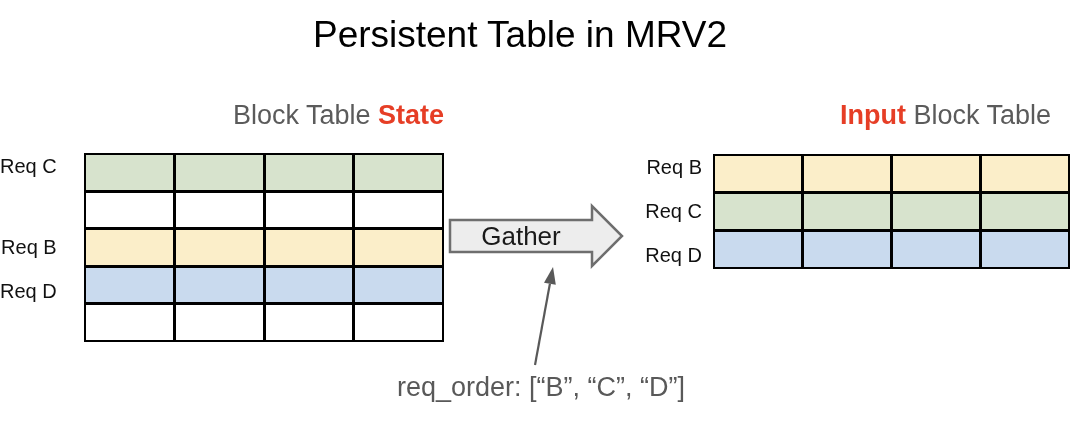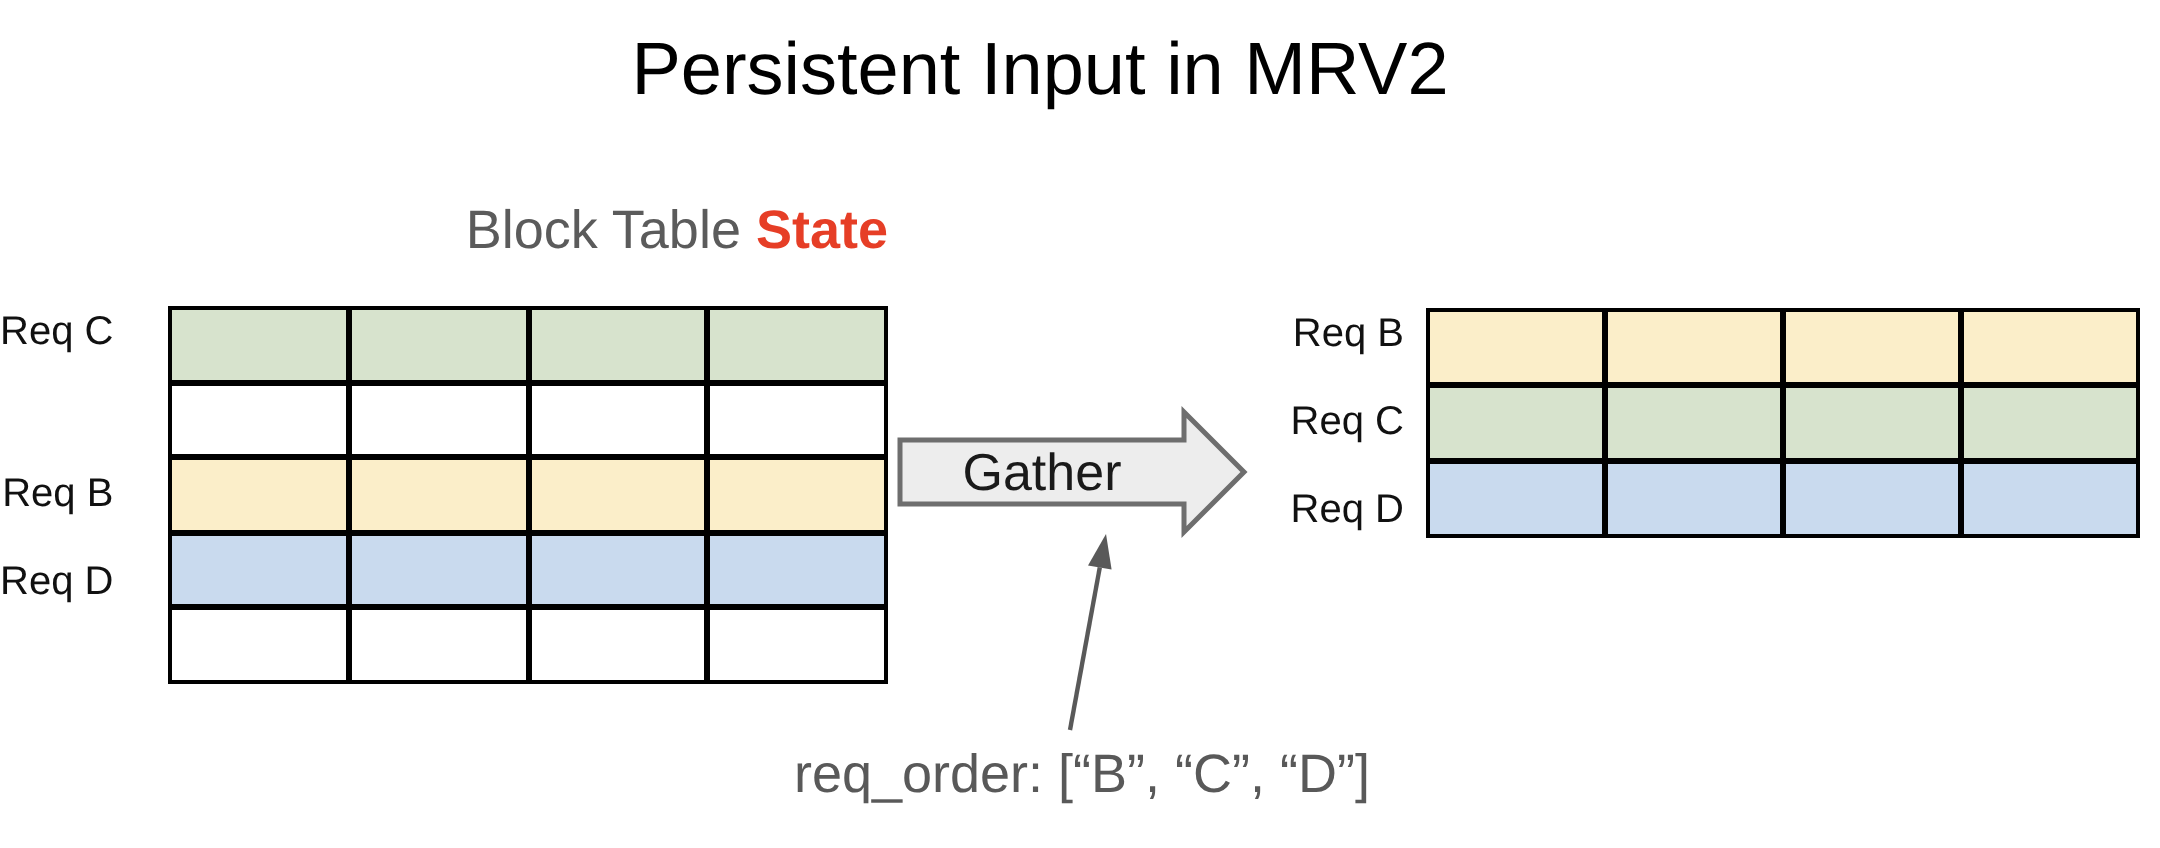--- a/index.html
+++ b/index.html
@@ -62,21 +62,21 @@
     top: 372px; left: 0; width: 1082px;
     text-align: center;
     font-size: 27px;
   }
 </style>
 </head>
 <body>
 
 <div class="page">
 
-  <h1 class="title">Persistent Input in MRV2</h1>
+  <h1 class="title">Persistent Table in MRV2</h1>
 
   <div class="table-header state-header"><span class="gray" style="color: rgb(91, 91, 91);">Block Table </span><span class="hl red" style="color: rgb(230, 62, 38);">State</span></div>
 
   <div class="row-labels state-labels" id="state-labels" style="color: rgb(17, 17, 17);">
       <div class="row-label">Req C</div>
       <div class="row-label"></div>
       <div class="row-label">Req B</div>
       <div class="row-label">Req D</div>
       <div class="row-label"></div>
     </div>
@@ -96,20 +96,21 @@
       <div class="block-cell" style="background: rgb(201, 218, 238);"></div>
       <div class="block-cell" style="background: rgb(201, 218, 238);"></div>
       <div class="block-cell" style="background: rgb(201, 218, 238);"></div>
       <div class="block-cell" style="background: rgb(201, 218, 238);"></div>
       <div class="block-cell" style="background: rgb(255, 255, 255);"></div>
       <div class="block-cell" style="background: rgb(255, 255, 255);"></div>
       <div class="block-cell" style="background: rgb(255, 255, 255);"></div>
       <div class="block-cell" style="background: rgb(255, 255, 255);"></div>
     </div>
 
+  <div class="table-header input-header"><span class="hl red" style="color: rgb(230, 62, 38);">Input</span><span class="gray" style="color: rgb(91, 91, 91);"> Block Table</span></div>
 
   <div class="row-labels input-labels" id="input-labels" style="color: rgb(17, 17, 17);">
       <div class="row-label">Req B</div>
       <div class="row-label">Req C</div>
       <div class="row-label">Req D</div>
     </div>
   <div class="block-grid input-grid" id="input-grid" style="background: rgb(0, 0, 0);">
       <div class="block-cell" style="background: rgb(251, 238, 201);"></div>
       <div class="block-cell" style="background: rgb(251, 238, 201);"></div>
       <div class="block-cell" style="background: rgb(251, 238, 201);"></div>

